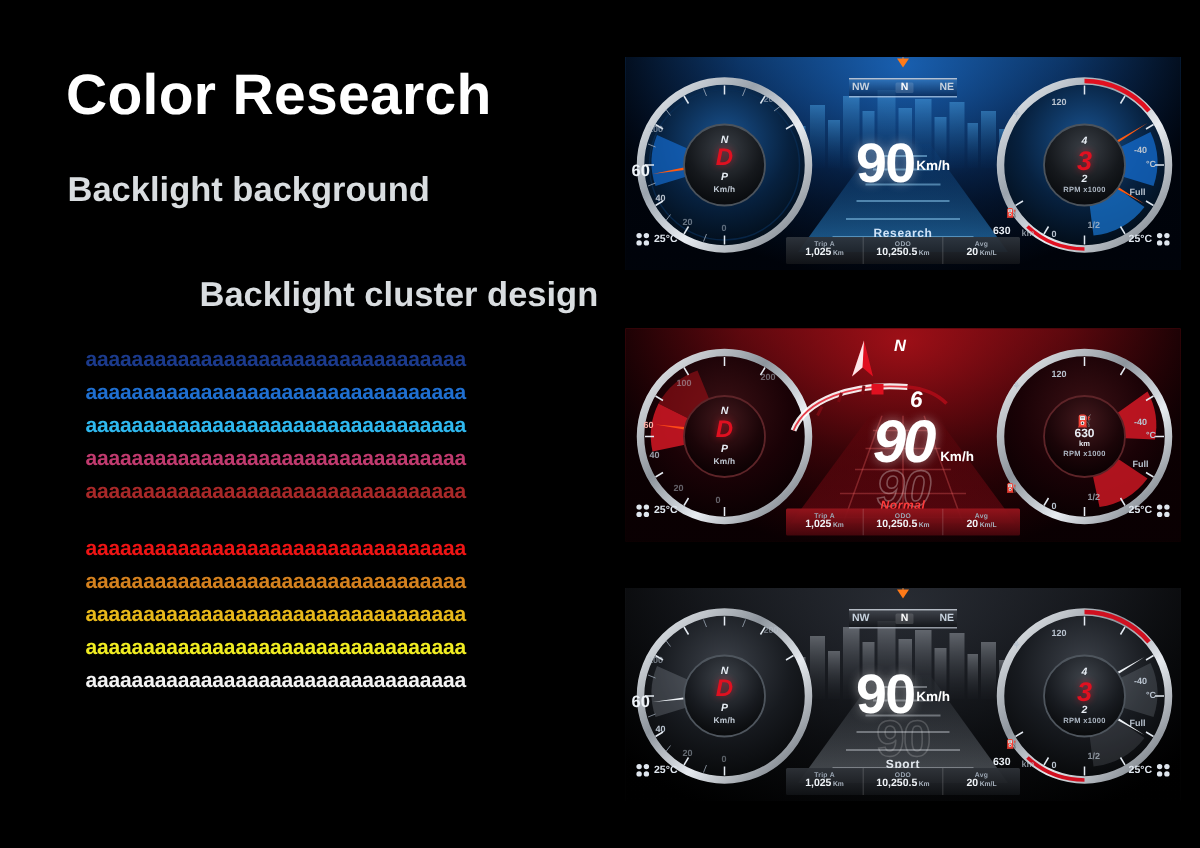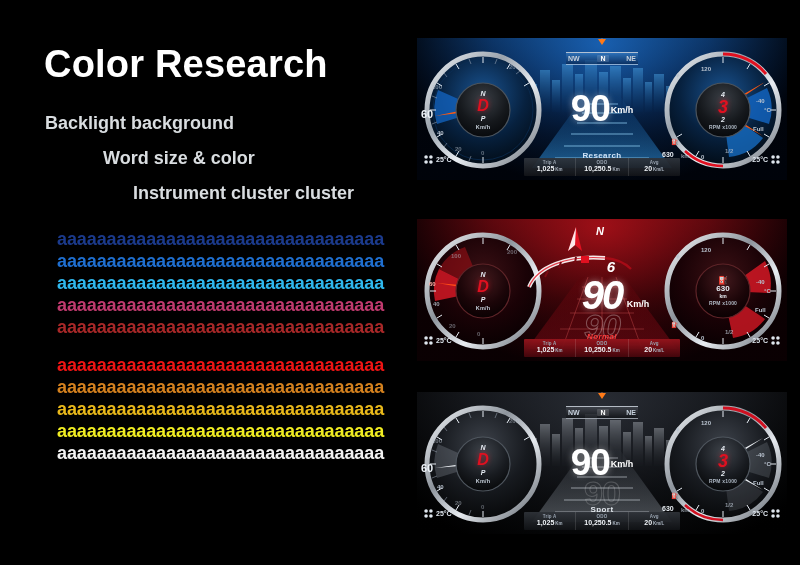--- a/index.html
+++ b/index.html
@@ -27,38 +27,38 @@
     position: absolute;
     left: 44px; top: 43px;
     font-size: 38px;
     font-weight: bold;
     color: #ffffff;
     letter-spacing: 0.2px;
     white-space: nowrap;
   }
   .sub-line {
     position: absolute;
-    font-size: 18px;
+    font-size: 23px;
     font-weight: bold;
     color: #d9dde0;
     white-space: nowrap;
   }
   .sub-1 { left: 45px;  top: 113px; }
   .sub-2 { left: 103px; top: 148px; }
   .sub-3 { left: 133px; top: 183px; }
 
   .swatch-stack {
     position: absolute;
     left: 57px;
     top: 228px;
     width: 340px;
   }
   .swatch-row {
     font-family: "Liberation Sans", sans-serif;
-    font-size: 18px;
+    font-size: 14px;
     font-weight: bold;
     letter-spacing: -0.1px;
     line-height: 22px;
     height: 22px;
     white-space: nowrap;
     overflow: hidden;
   }
   .swatch-row.gap { margin-top: 16px; }
 
   
@@ -367,22 +367,21 @@
 </head>
 <body>
 
 <div id="page">
 
   <div class="left-col">
 
     <div class="page-title">Color Research</div>
 
     <div class="sub-line sub-1">Backlight background</div>
-    <div class="sub-line sub-2">Word size &amp; color</div>
-    <div class="sub-line sub-3">Instrument cluster cluster</div>
+    <div class="sub-line sub-3">Backlight cluster design</div>
 
     <div class="swatch-stack">
       <div class="swatch-row" style="color: rgb(27, 58, 140);">aaaaaaaaaaaaaaaaaaaaaaaaaaaaaaaaa</div>
       <div class="swatch-row" style="color: rgb(31, 111, 208);">aaaaaaaaaaaaaaaaaaaaaaaaaaaaaaaaa</div>
       <div class="swatch-row" style="color: rgb(47, 184, 238);">aaaaaaaaaaaaaaaaaaaaaaaaaaaaaaaaa</div>
       <div class="swatch-row" style="color: rgb(192, 58, 110);">aaaaaaaaaaaaaaaaaaaaaaaaaaaaaaaaa</div>
       <div class="swatch-row" style="color: rgb(168, 40, 40);">aaaaaaaaaaaaaaaaaaaaaaaaaaaaaaaaa</div>
       <div class="swatch-row gap" style="color: rgb(238, 20, 20);">aaaaaaaaaaaaaaaaaaaaaaaaaaaaaaaaa</div>
       <div class="swatch-row" style="color: rgb(212, 129, 30);">aaaaaaaaaaaaaaaaaaaaaaaaaaaaaaaaa</div>
       <div class="swatch-row" style="color: rgb(232, 184, 26);">aaaaaaaaaaaaaaaaaaaaaaaaaaaaaaaaa</div>

